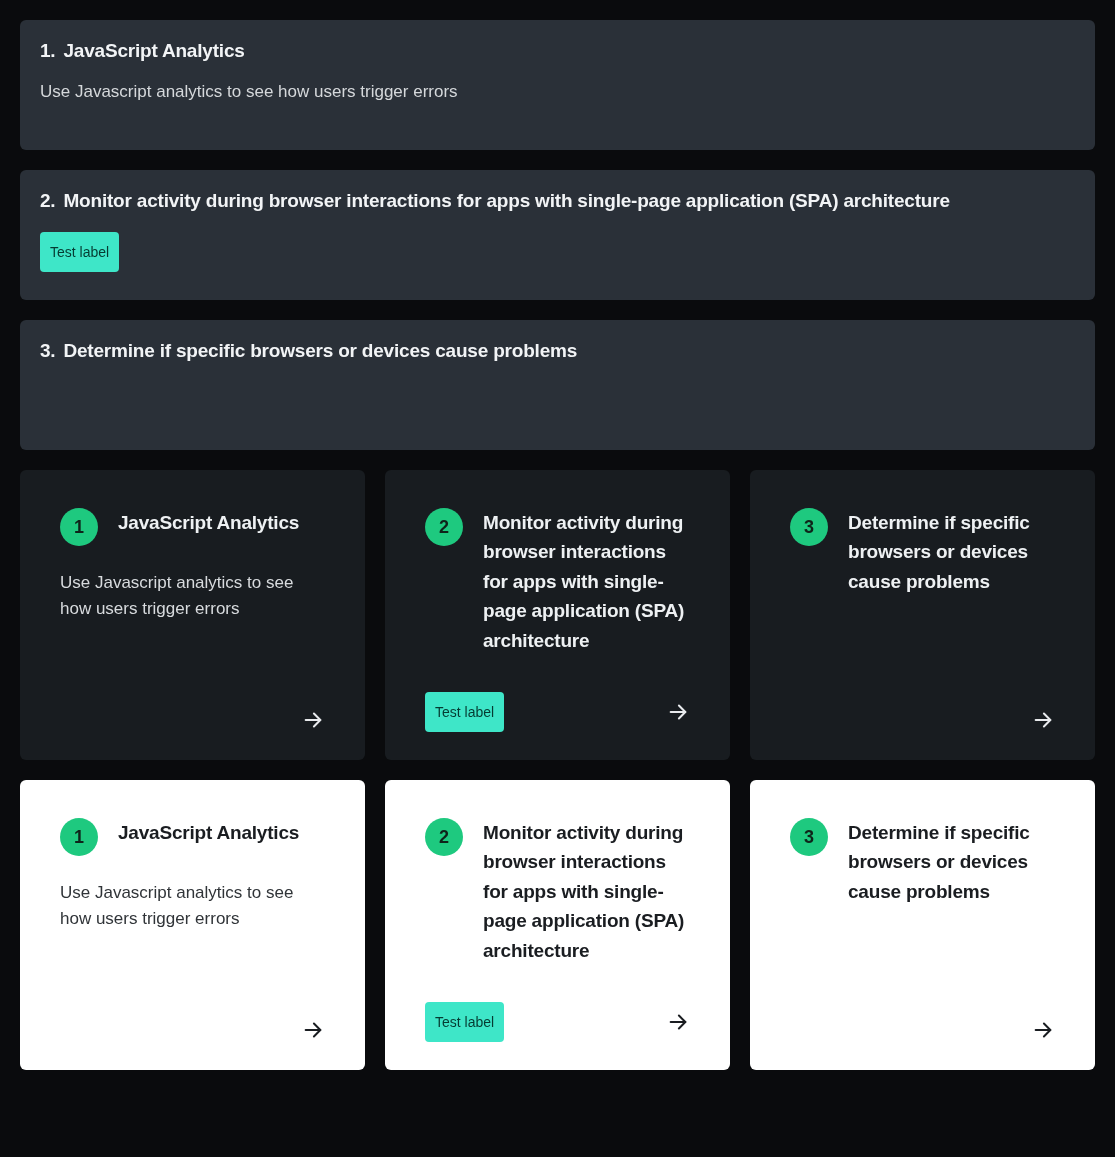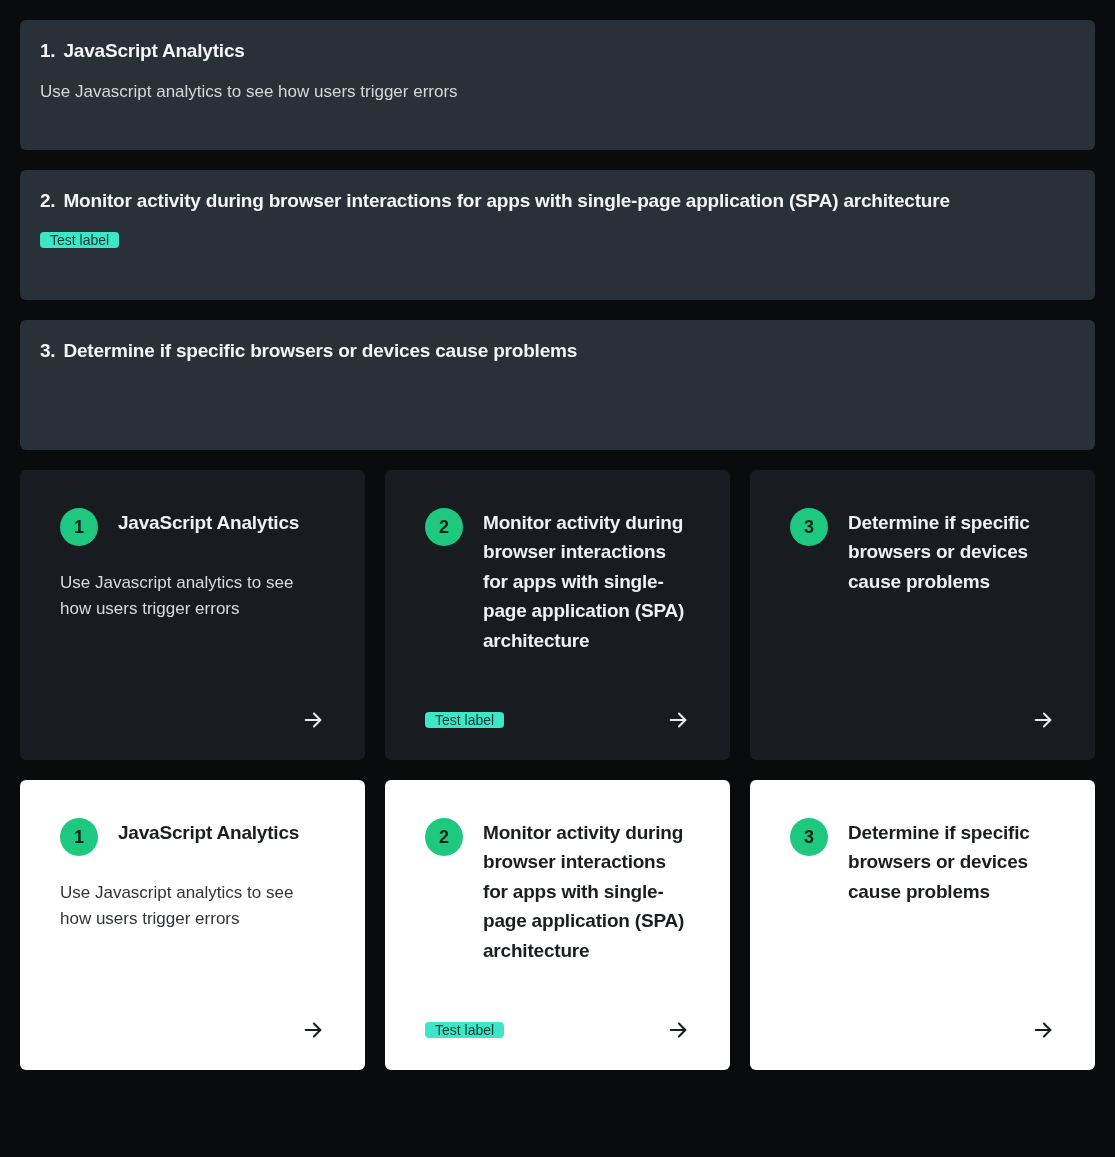--- a/index.html
+++ b/index.html
@@ -35,21 +35,21 @@
     font-size: 17px;
     color: #d5d8db;
     font-weight: 400;
   }
   .tag {
     display: inline-block;
     background: #3ee6c8;
     color: #063b32;
     font-size: 14px;
     font-weight: 500;
-    padding: 0 10px;
+    padding: 12px 10px;
     border-radius: 4px;
     width: fit-content;
   }
 
   
   .card-grid {
     display: grid;
     grid-template-columns: repeat(3, 1fr);
     gap: 20px;
   }

